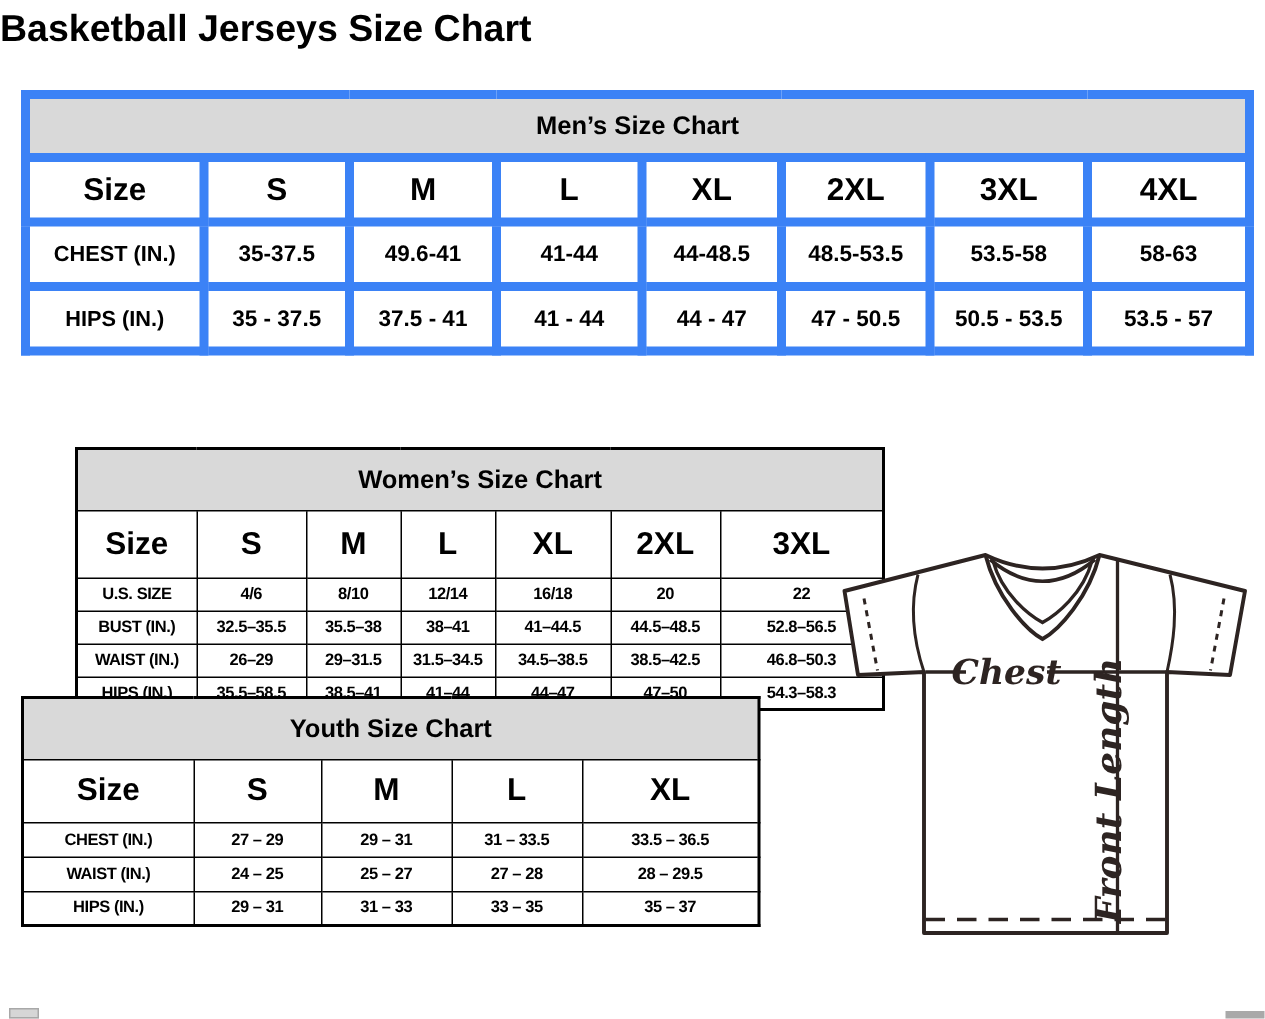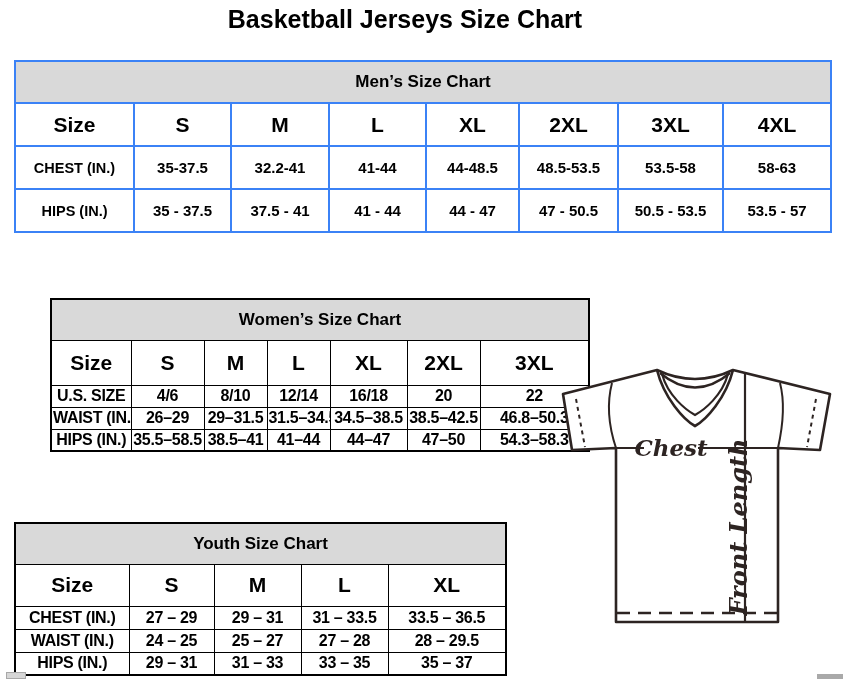--- a/index.html
+++ b/index.html
@@ -2,50 +2,50 @@
 <html><head>
 <meta charset="utf-8">
 <style>
   html,body{margin:0;padding:0;}
   body{
     width:843px;height:679px;position:relative;background:#ffffff;
     font-family:"Liberation Sans","DejaVu Sans",sans-serif;color:#000;
     overflow:hidden;
   }
   .page-title{
-    position:absolute;left:0;top:5px;width:810px;text-align:center;
+    position:absolute;left:0;top:5px;width:810px;text-align:left;
     font-size:25px;font-weight:bold;letter-spacing:0px;
   }
   .size-table{position:absolute;}
   .size-table table{
     border-collapse:collapse;table-layout:fixed;width:100%;
     border:2px solid #000;
   }
   .size-table td{
     text-align:center;vertical-align:middle;font-weight:bold;color:#000;
     padding:0 1px;overflow:hidden;white-space:nowrap;
   }
   tr.band td{background:#d9d9d9;font-size:17px;}
   tr.head td{font-size:21px;}
   
-  .tbl-men td{border:2px solid #3b82f6;font-size:15px;}
+  .tbl-men td{border:6px solid #3b82f6;font-size:15px;}
   .tbl-men tr.band{height:42px;}
   .tbl-men tr.head{height:43px;}
   .tbl-men tr.datarow{height:43px;}
   .tbl-men td.rowlabel{font-size:14.5px;}
   
   .tbl-women td,.tbl-youth td{border:1.4px solid #000;}
   .tbl-women tr.band{height:41px;}
   .tbl-women tr.head{height:45px;}
   .tbl-women tr.datarow{height:22px;}
   .tbl-youth tr.band{height:41px;}
   .tbl-youth tr.head{height:42px;}
   .tbl-youth tr.datarow{height:23px;}
   .tbl-women tr.datarow td,.tbl-youth tr.datarow td{
-    font-size:16px;letter-spacing:-0.3px;
+    font-size:11px;letter-spacing:-0.3px;
   }
   .tbl-women td.rowlabel,.tbl-youth td.rowlabel{font-size:12.5px;letter-spacing:-0.3px;}
   
   .jersey-wrap{position:absolute;left:550px;top:352px;width:292px;height:327px;}
   .jersey-wrap svg{display:block;}
   .measure-text{
     font-family:"DejaVu Serif","Liberation Serif",serif;
     font-style:italic;font-weight:bold;fill:#2d2422;
   }
   
@@ -79,21 +79,21 @@
           <td>M</td>
           <td>L</td>
           <td>XL</td>
           <td>2XL</td>
           <td>3XL</td>
           <td>4XL</td>
         </tr>
         <tr class="datarow">
           <td class="rowlabel">CHEST (IN.)</td>
           <td>35-37.5</td>
-          <td>32.2-41</td>
+          <td>49.6-41</td>
           <td>41-44</td>
           <td>44-48.5</td>
           <td>48.5-53.5</td>
           <td>53.5-58</td>
           <td>58-63</td>
         </tr>
         <tr class="datarow">
           <td class="rowlabel">HIPS (IN.)</td>
           <td>35 - 37.5</td>
           <td>37.5 - 41</td>
@@ -134,20 +134,29 @@
         <tr class="datarow">
           <td class="rowlabel">U.S. SIZE</td>
           <td>4/6</td>
           <td>8/10</td>
           <td>12/14</td>
           <td>16/18</td>
           <td>20</td>
           <td>22</td>
         </tr>
         <tr class="datarow">
+          <td class="rowlabel">BUST (IN.)</td>
+          <td>32.5–35.5</td>
+          <td>35.5–38</td>
+          <td>38–41</td>
+          <td>41–44.5</td>
+          <td>44.5–48.5</td>
+          <td>52.8–56.5</td>
+        </tr>
+        <tr class="datarow">
           <td class="rowlabel">WAIST (IN.)</td>
           <td>26–29</td>
           <td>29–31.5</td>
           <td>31.5–34.5</td>
           <td>34.5–38.5</td>
           <td>38.5–42.5</td>
           <td>46.8–50.3</td>
         </tr>
         <tr class="datarow">
           <td class="rowlabel">HIPS (IN.)</td>
@@ -155,21 +164,21 @@
           <td>38.5–41</td>
           <td>41–44</td>
           <td>44–47</td>
           <td>47–50</td>
           <td>54.3–58.3</td>
         </tr>
       </tbody>
     </table>
   </div>
 
-<div class="size-table tbl-youth" style="left:14px;top:522px;width:472px;">
+<div class="size-table tbl-youth" style="left:14px;top:464px;width:472px;">
     <table>
       <colgroup>
         <col style="width: 114px;">
         <col style="width: 85px;">
         <col style="width: 87px;">
         <col style="width: 87px;">
         <col style="width: 118px;">
       </colgroup>
       <tbody>
         <tr class="band">

